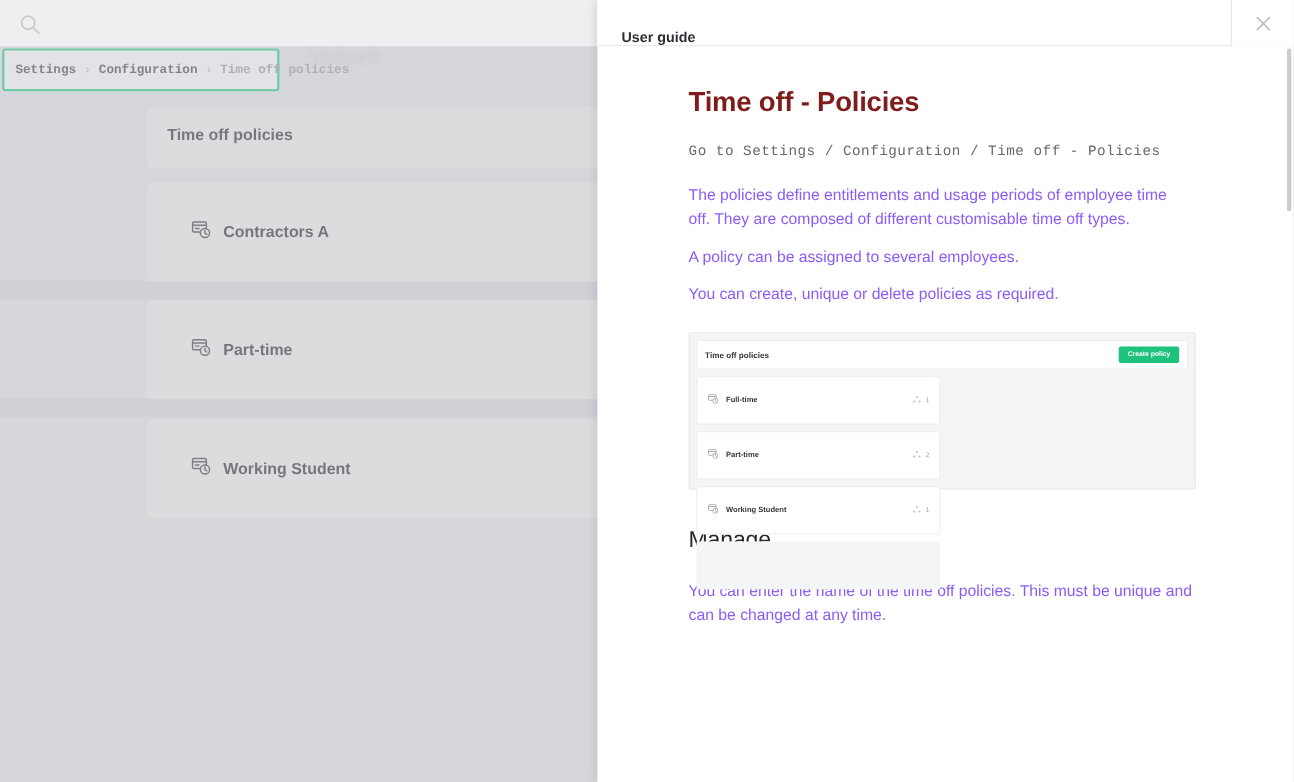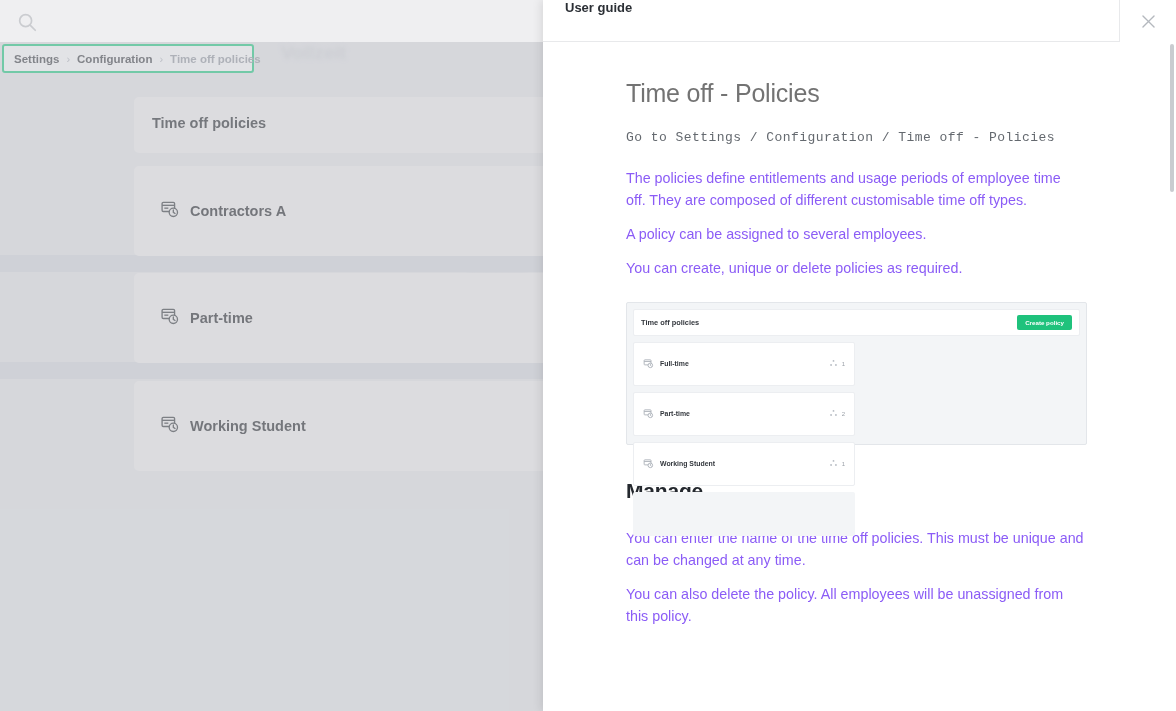--- a/index.html
+++ b/index.html
@@ -21,28 +21,29 @@
   }
   #search-icon-wrap {
     position: absolute; left: 16px; top: 11px;
     width: 22px; height: 22px;
     opacity: .45;
   }
 
   
   #breadcrumb {
     position: absolute; left: 2px; top: 44px;
-    width: 252px; height: 29px;
+    width: 252px; height: 39px;
     border: 2px solid #29bd80;
     border-radius: 3px;
     background: #e9eaec;
     display: flex; align-items: center;
     padding: 0 10px;
     gap: 7px;
     white-space: nowrap;
+    font-family: Liberation Mono, monospace;
   }
   .bc-item { font-size: 11.5px; color: #43474d; font-weight: 700; }
   .bc-item.muted { color: #8f959e; font-weight: 600; }
   .bc-sep { font-size: 11px; color: #a9aeb5; }
 
   
   .ghost {
     position: absolute;
     color: #c3c6cc;
     font-weight: 600;
@@ -61,21 +62,21 @@
   #card-header { top: 97px; width: 742px; height: 56px; }
   #card-header .title {
     position: absolute; left: 18px; top: 18px;
     font-size: 14.5px; font-weight: 700; color: #2e3238;
   }
   .policy-card { height: 90px; width: 742px; }
   #policy-1 { top: 166px; }
   #policy-2 { top: 273px; }
   #policy-3 { top: 381px; }
   .policy-inner {
-    position: absolute; left: 26px; top: 50%;
+    position: absolute; left: 39px; top: 50%;
     transform: translateY(-50%);
     display: flex; align-items: center; gap: 10px; justify-content: space-between;
   }
   .policy-label { font-size: 14.5px; font-weight: 700; color: #2b2f35; }
   .policy-people {
     position: absolute; right: 18px; top: 50%;
     transform: translateY(-50%);
     display: flex; align-items: center; gap: 3px;
     opacity: .55;
   }
@@ -101,47 +102,47 @@
     position: absolute; right: 0; top: 0;
     width: 633px; height: 711px;
     background: #ffffff;
     box-shadow: -2px 0 9px rgba(0,0,0,.10);
     overflow: hidden;
   }
   #guide-header {
     position: relative;
     height: 42px;
     border-bottom: 1px solid #e8e9eb;
-    display: flex; align-items: flex-start;
+    display: flex; align-items: flex-end;
   }
   #guide-title {
     margin-left: 22px;
     font-size: 13px; font-weight: 700; color: #2b2f35;
   }
   #guide-close {
     position: absolute; right: 0; top: 0;
     width: 57px; height: 42px;
     border-left: 1px solid #e8e9eb;
     display: flex; align-items: center; justify-content: center;
     cursor: pointer;
     background: #fff;
   }
 
   #guide-body {
     position: absolute;
     left: 0; top: 43px; right: 0; bottom: 0;
     padding: 18px 92px 0 83px;
   }
   h1.gh {
-    font-size: 25px; font-weight: 400; color: #737373;
+    font-size: 25px; font-weight: 700; color: #7f1d1d;
     letter-spacing: -.2px;
     margin-top: 18px; margin-bottom: 22px;
   }
   h2.gh2 {
-    font-size: 21px; font-weight: 700; color: #24282e;
+    font-size: 21px; font-weight: 400; color: #24282e;
     letter-spacing: -.2px;
     margin-top: 34px; margin-bottom: 24px;
   }
   code.path {
     display: block;
     font-family: "Liberation Mono", monospace;
     font-size: 13px;
     color: #64696f;
     letter-spacing: .45px;
     margin-bottom: 22px;
@@ -415,16 +416,15 @@
             <span>1</span>
           </span>
         </div>
 
         <div class="emb-card blank"></div>
       </div>
     </div>
 
     <h2 class="gh2">Manage</h2>
     <p class="gp">You can enter the name of the time off policies. This must be unique and can be changed at any time.</p>
-    <p class="gp">You can also delete the policy. All employees will be unassigned from this policy.</p>
 
   </div>
 </div>
 
 </body></html>

